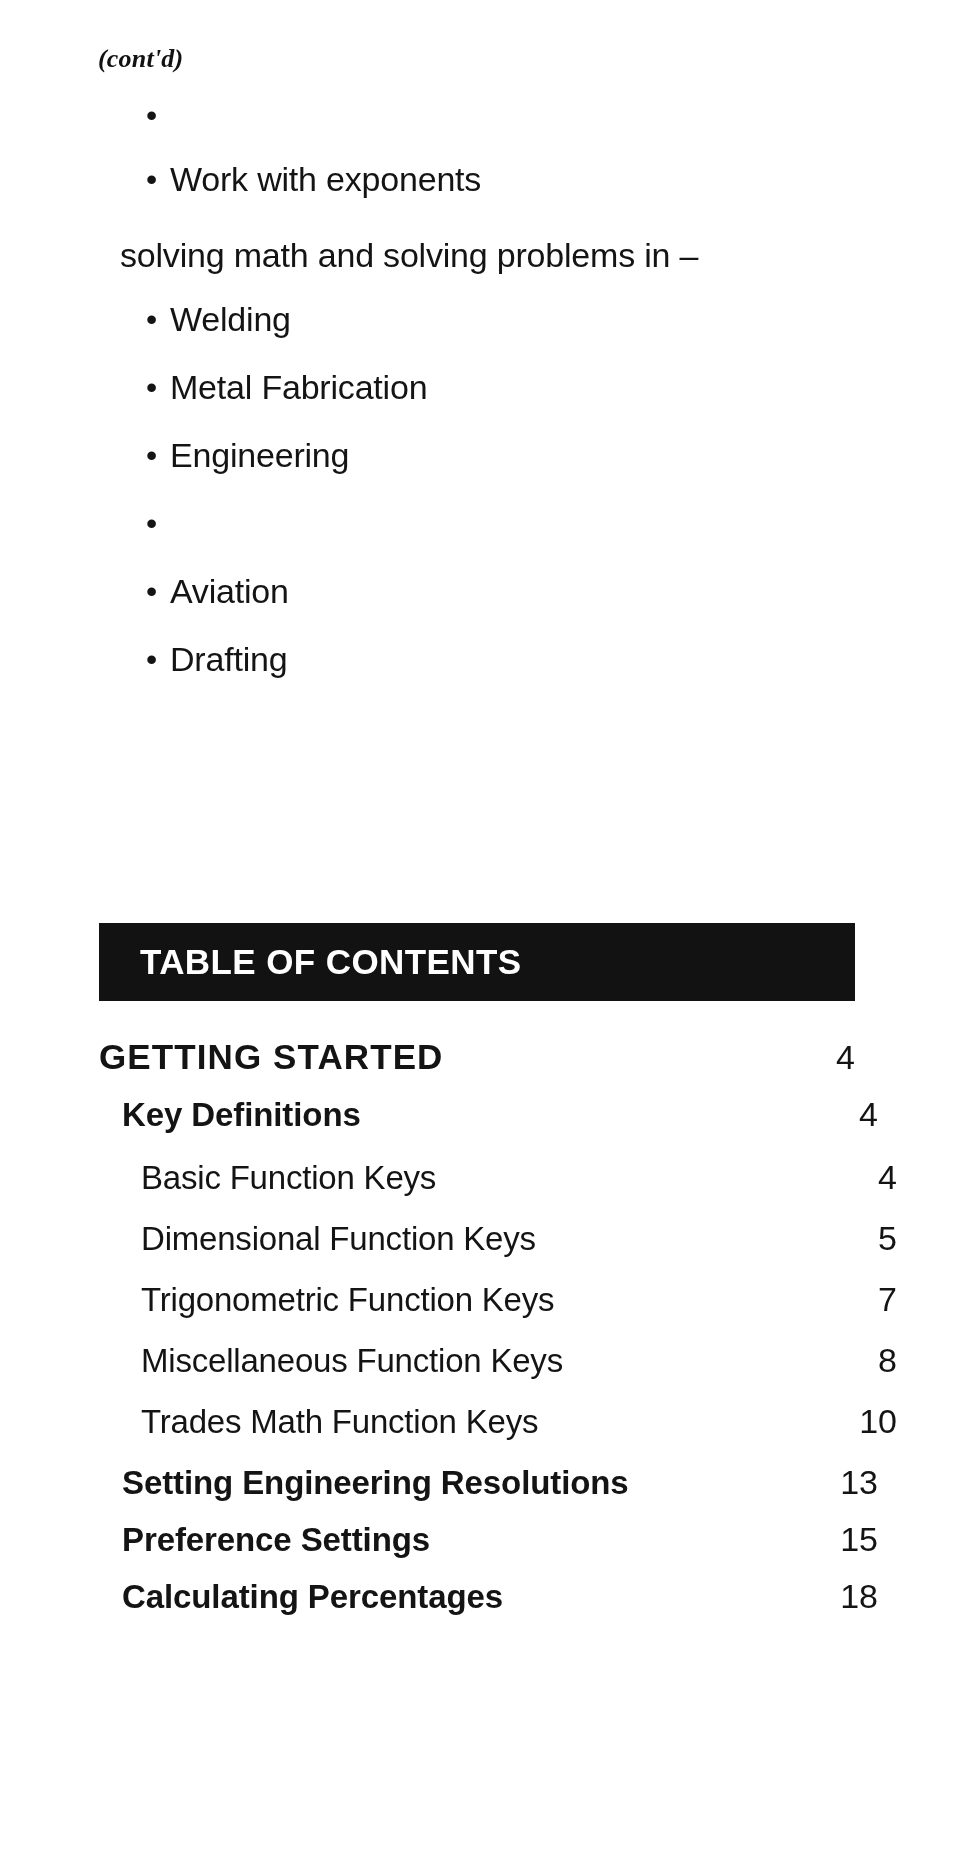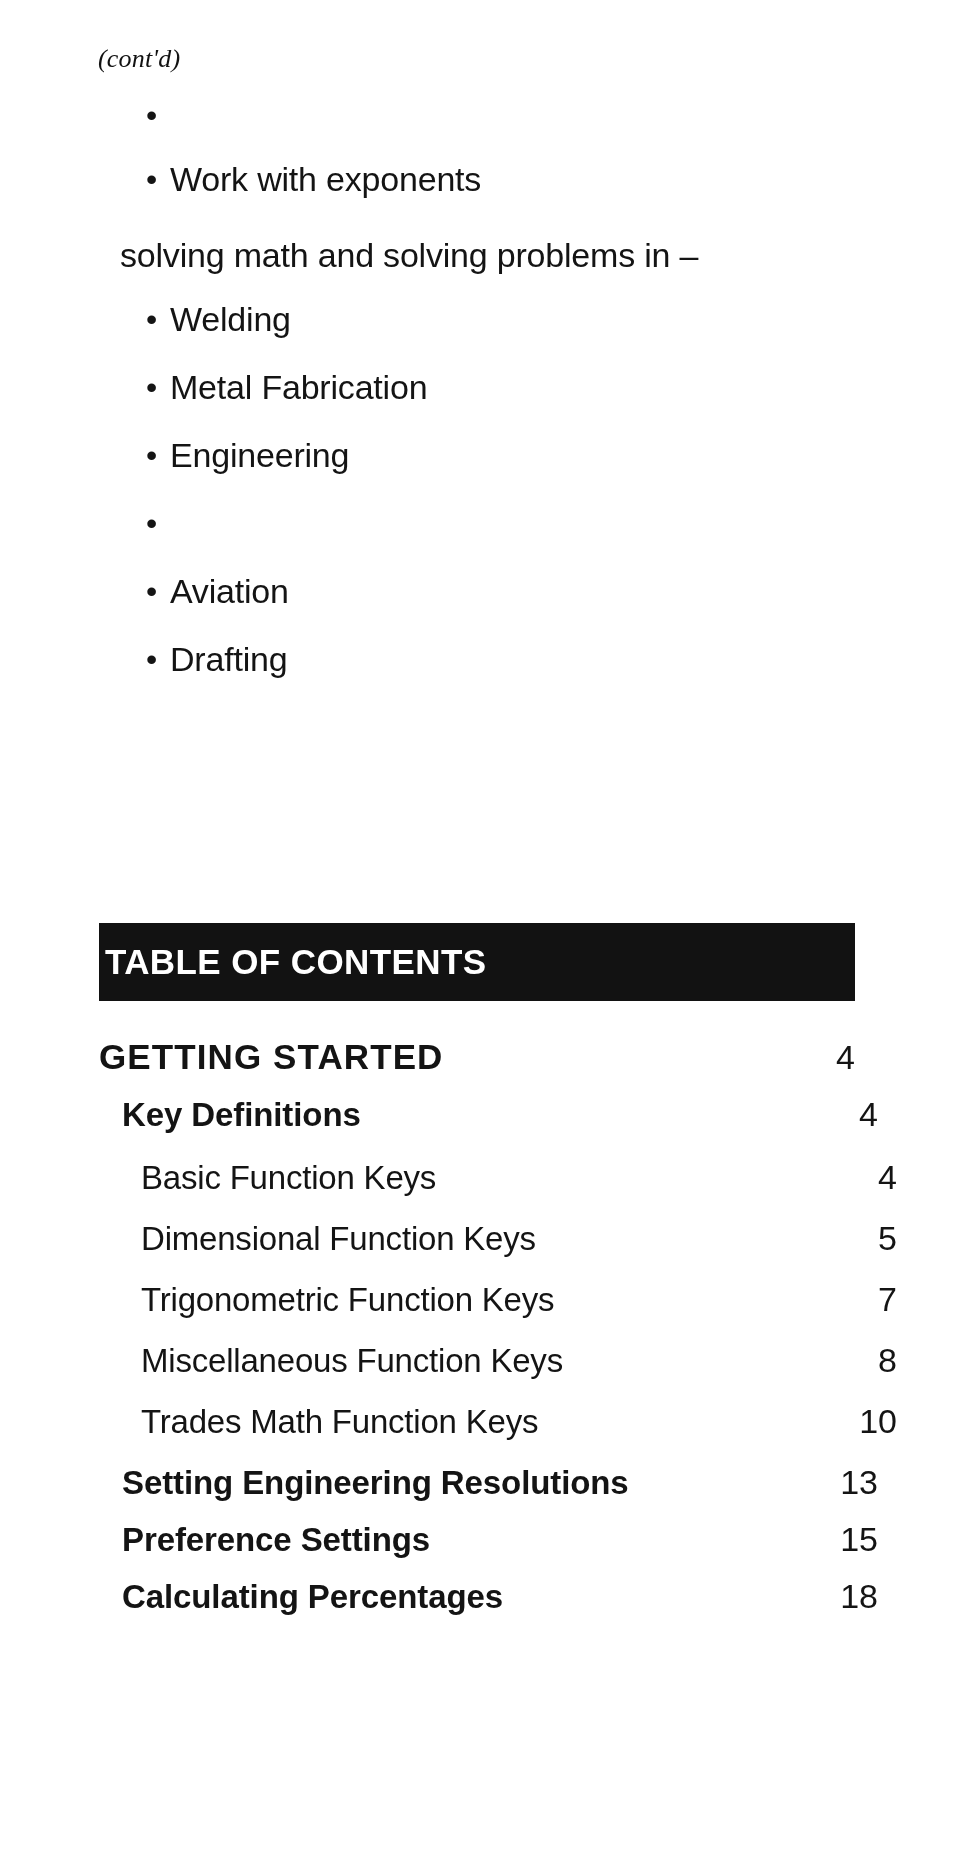--- a/index.html
+++ b/index.html
@@ -25,20 +25,21 @@
   
   .contd {
     position: absolute;
     left: 98px;
     top: 44px;
     font-family: "Liberation Serif", "DejaVu Serif", serif;
     font-style: italic;
     font-size: 26px;
     color: #121212;
     letter-spacing: 0.2px;
+    font-weight: bold;
   }
 
   
   .upper {
     position: absolute;
     left: 0;
     top: 93px;
     width: 954px;
   }
 
@@ -96,21 +97,21 @@
     height: 78px;
     background: #121212;
     display: flex;
     align-items: center;
   }
   .toc-banner .bt {
     color: #ffffff;
     font-size: 35px;
     font-weight: bold;
     letter-spacing: 0.4px;
-    padding-left: 6px;
+    padding-left: 41px;
   }
 
   
   .toc {
     position: absolute;
     left: 99px;
     top: 1028px;
     width: 756px;
   }
   .toc-row {

